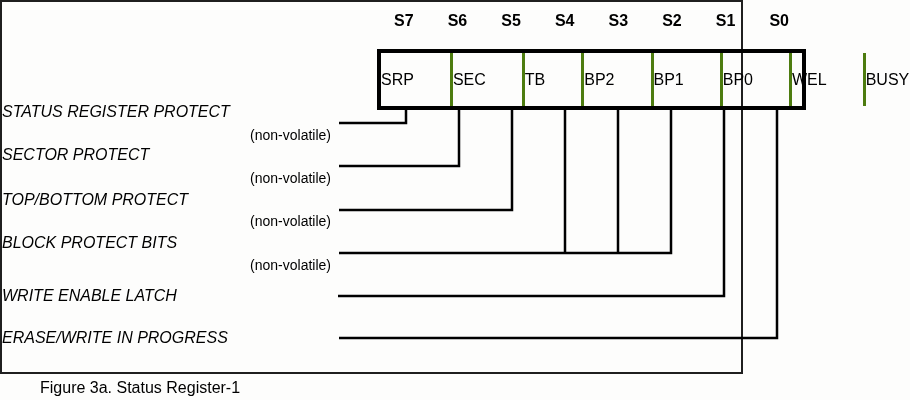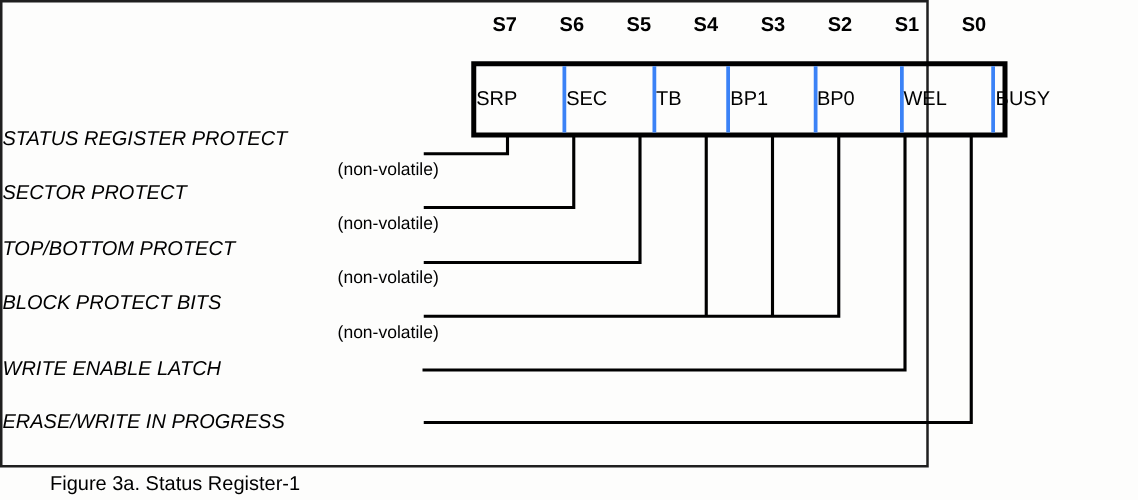--- a/index.html
+++ b/index.html
@@ -56,21 +56,21 @@
     display: flex;
     background: transparent;
     gap: 36px;
   }
   .register .cell {
     flex: 1 1 0;
     display: flex;
     align-items: center;
     justify-content: center;
     font-size: 16px;
-    border-left: 3px solid #3b82f6;
+    border-left: 3px solid #4d7c0f;
   }
   .register .cell:first-child { border-left: none; }
   
   svg.connectors {
     position: absolute;
     left: 0;
     top: 0;
     width: 910px;
     height: 400px;
   }
@@ -93,21 +93,20 @@
     font-style: italic;
   }
   .field-note {
     position: absolute;
     left: 0;
     width: 329px;
     text-align: right;
     font-size: 14px;
     line-height: 16px;
     white-space: nowrap;
-    margin-left: 20px;
   }
   
   .caption {
     position: absolute;
     left: 40px;
     top: 378px;
     width: 870px;
     font-size: 16px;
     line-height: 20px;
   }
@@ -127,20 +126,21 @@
       <span class="bitpos">S3</span>
       <span class="bitpos">S2</span>
       <span class="bitpos">S1</span>
       <span class="bitpos">S0</span>
     </div>
 
     <div class="register">
       <div class="cell">SRP</div>
       <div class="cell">SEC</div>
       <div class="cell">TB</div>
+      <div class="cell">BP2</div>
       <div class="cell">BP1</div>
       <div class="cell">BP0</div>
       <div class="cell">WEL</div>
       <div class="cell">BUSY</div>
     </div>
 
     <svg class="connectors" viewBox="0 0 910 400">
       <path d="M404 105 V121 H337"></path>
       <path d="M457 105 V164 H337"></path>
       <path d="M510 105 V208 H337"></path>

